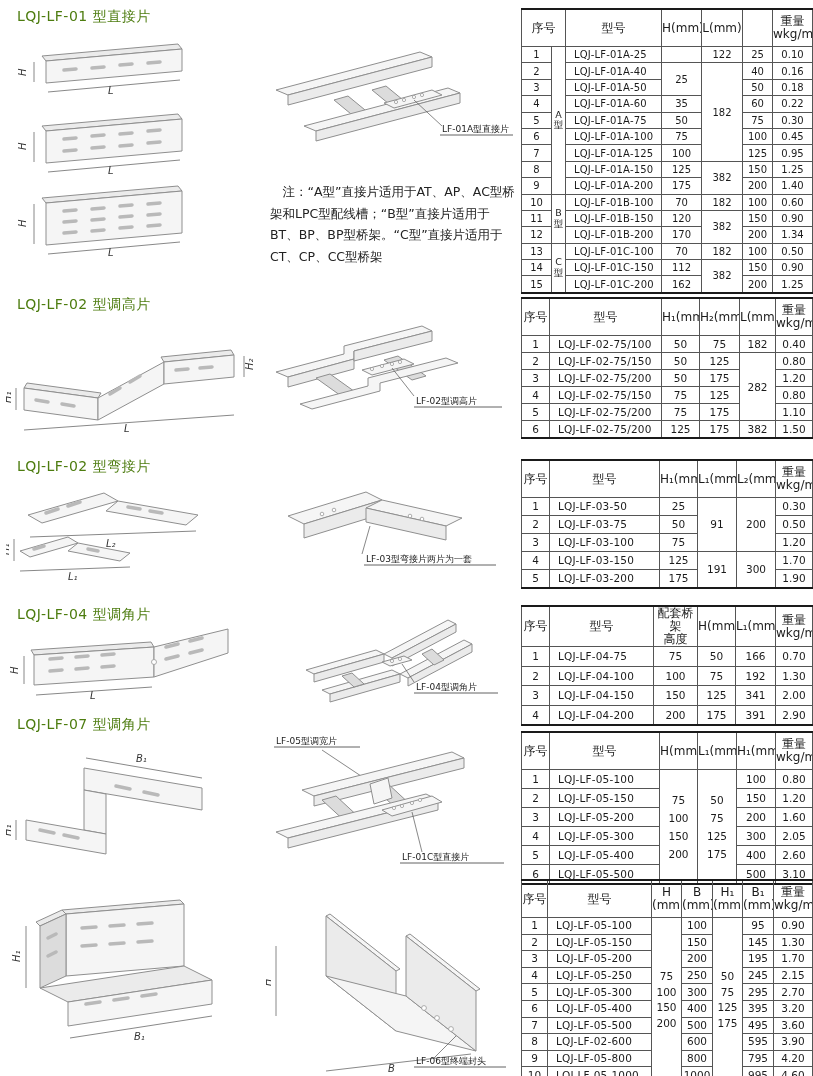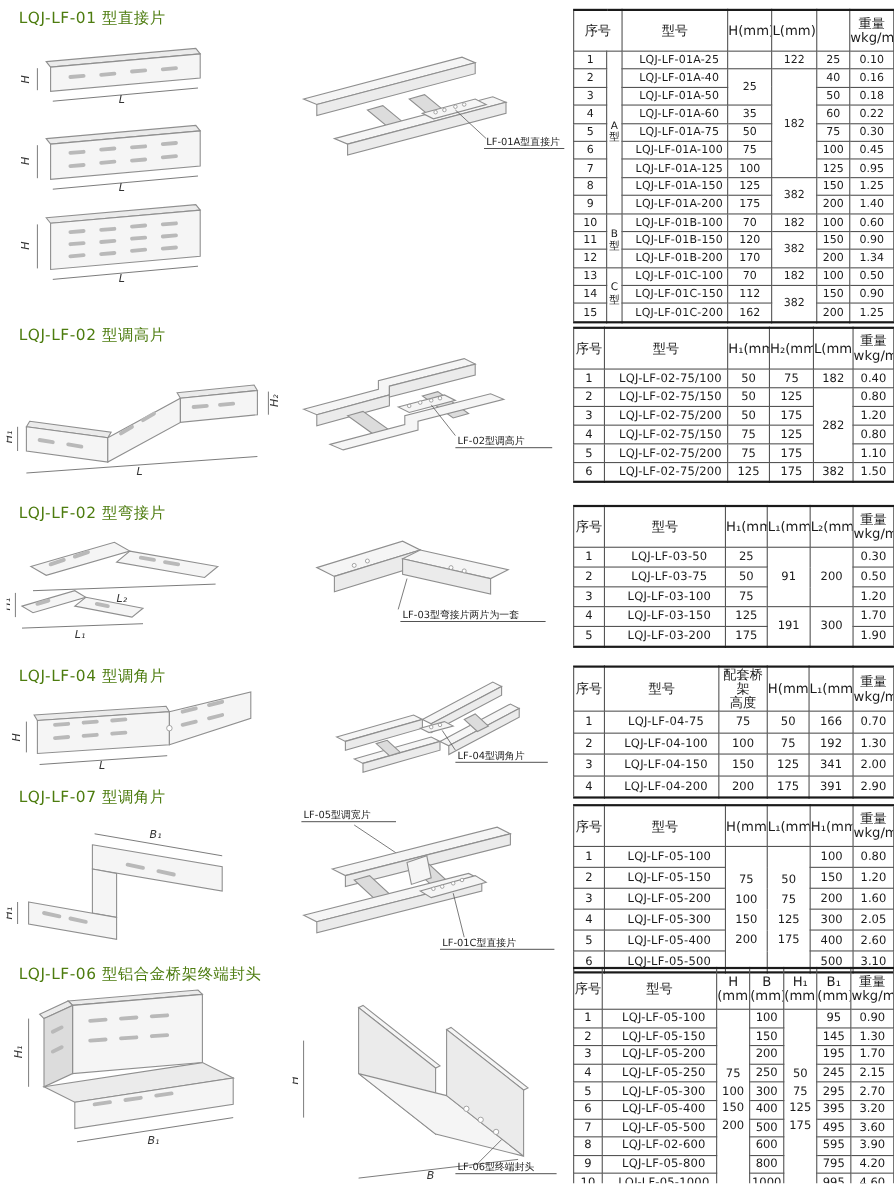--- a/index.html
+++ b/index.html
@@ -20,41 +20,41 @@
   .dwg text.dl{font-size:10px;font-style:italic;fill:#333}
   .dwg text.cap{font-size:9px;fill:#222}
   .tbl{position:absolute;left:521px;width:291px}
   .tbl table{width:291px;border-collapse:collapse;table-layout:fixed;
              border-top:2px solid #1a1a1a;border-bottom:2px solid #1a1a1a;
              border-left:1px solid #555;border-right:1px solid #555}
   .tbl th,.tbl td{border:1px solid #555;font-weight:normal;text-align:center;vertical-align:middle;
                   padding:0;white-space:pre-line;overflow:hidden;color:#1b1b1b}
   .tbl th{font-size:12px;line-height:13px}
   .tbl td{font-size:10.5px}
-  .tbl td.model{text-align:center;padding-left:8px;letter-spacing:.2px}
+  .tbl td.model{text-align:left;padding-left:8px;letter-spacing:.2px}
   .tbl td.grp{font-size:9.5px;line-height:10.5px}
   .tbl0{top:8px}   .t0 th{height:36px}.t0 td{height:15.4px;line-height:15px;font-size:10px}
   .tbl1{top:297px} .t1 th{height:36px}.t1 td{height:16px;line-height:16px}
   .tbl2{top:459px} .t2 th{height:36px}.t2 td{height:17px;line-height:17px}
   .tbl3{top:605px} .t3 th{height:38px}.t3 td{height:18.5px;line-height:18px}
   .tbl4{top:731px} .t4 th{height:36px}.t4 td{height:18px;line-height:18px}.t4 td.ml{line-height:18px}
   .tbl5{top:879px} .t5 th{height:36px}.t5 td{height:15.6px;line-height:15.2px}.t5 td.ml{line-height:15.6px}
 </style>
 </head>
 <body>
 
 <div class="page">
 
   <div class="sect" style="top:8px">LQJ-LF-01 型直接片</div>
   <div class="sect" style="top:296px">LQJ-LF-02 型调高片</div>
   <div class="sect" style="top:458px">LQJ-LF-02 型弯接片</div>
   <div class="sect" style="top:606px">LQJ-LF-04 型调角片</div>
   <div class="sect" style="top:716px">LQJ-LF-07 型调角片</div>
-  <div class="sect" style="top:877px">LQJ-LF-06 型铝合金桥架终端封头</div>
-
+
+  <div class="note">注：“A型”直接片适用于AT、AP、AC型桥架和LPC型配线槽；“B型”直接片适用于BT、BP、BP型桥架。“C型”直接片适用于CT、CP、CC型桥架</div>
 
   <svg class="dwg" style="left:6px;top:40px" width="255" height="235" viewBox="0 0 255 235">
     <g>
       <polygon points="36,16 172,4 176,9 40,21"></polygon>
       <polygon class="lt" points="40,21 176,9 176,31 40,43"></polygon>
       <line class="slot" x1="58" y1="30" x2="70" y2="29"></line>
         <line class="slot" x1="86" y1="28" x2="98" y2="27"></line>
       <line class="slot" x1="114" y1="25" x2="126" y2="24"></line>
         <line class="slot" x1="142" y1="23" x2="154" y2="22"></line>
       <line class="dim" x1="28" y1="22" x2="28" y2="42"></line>

